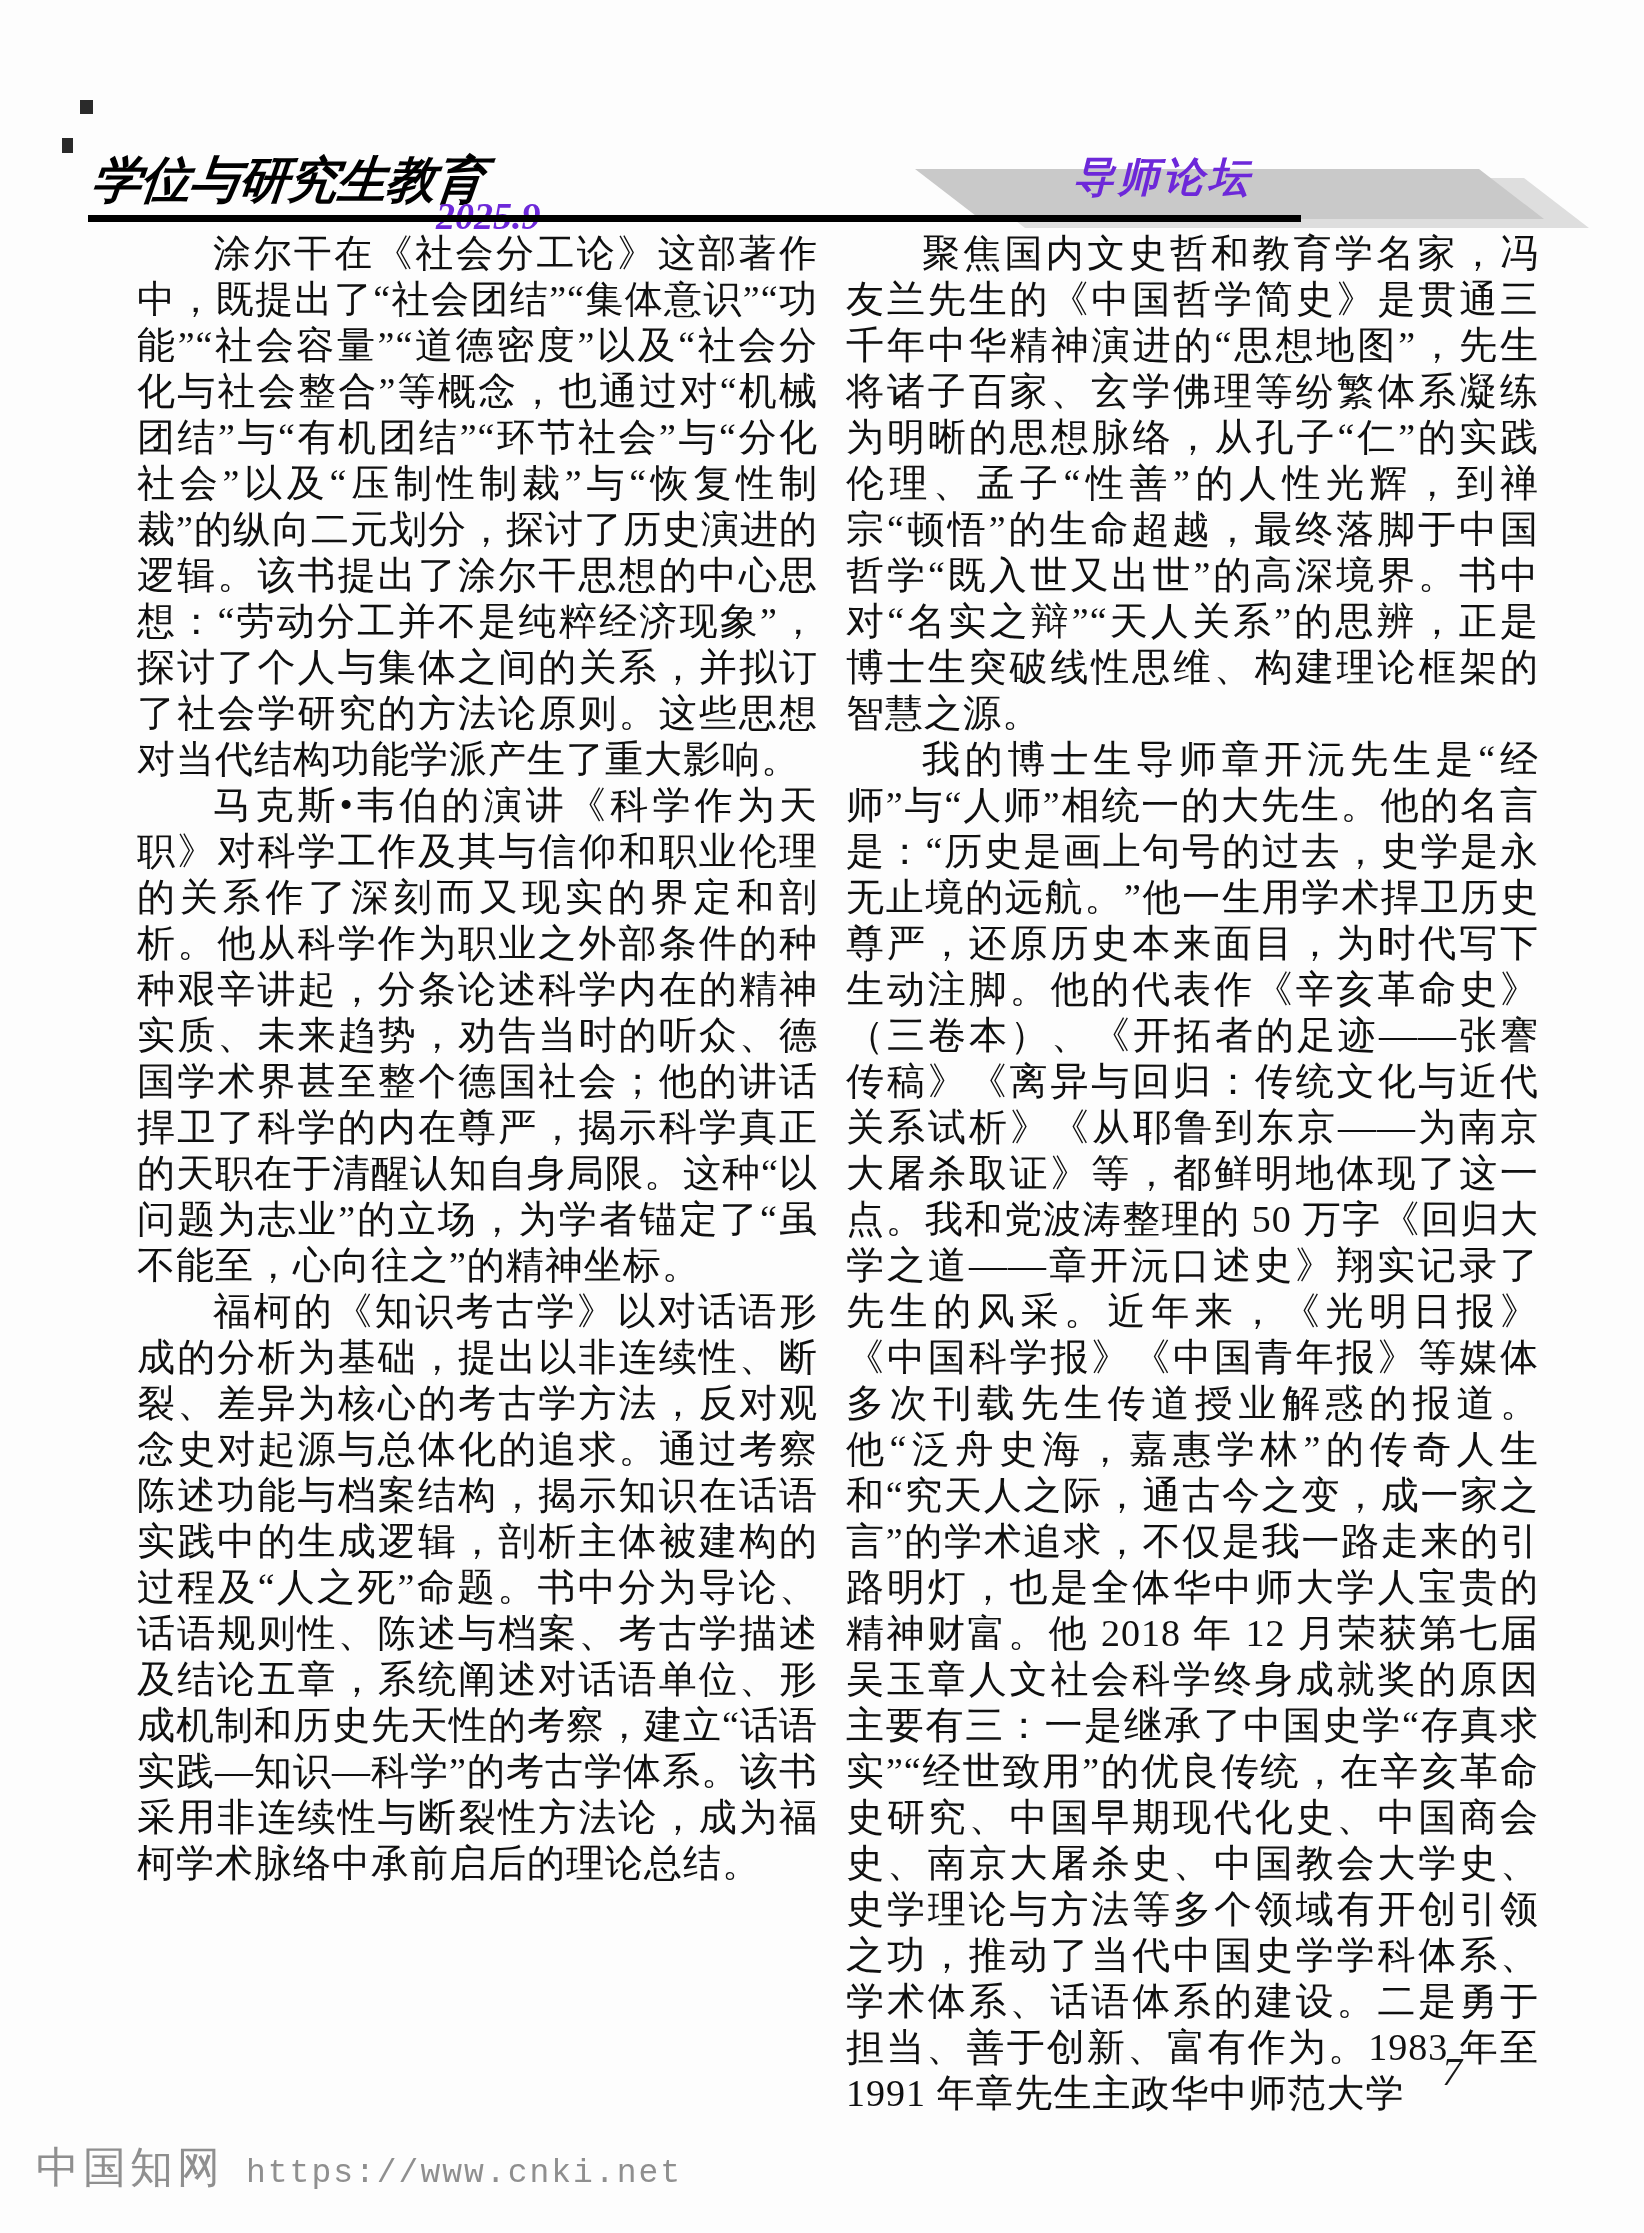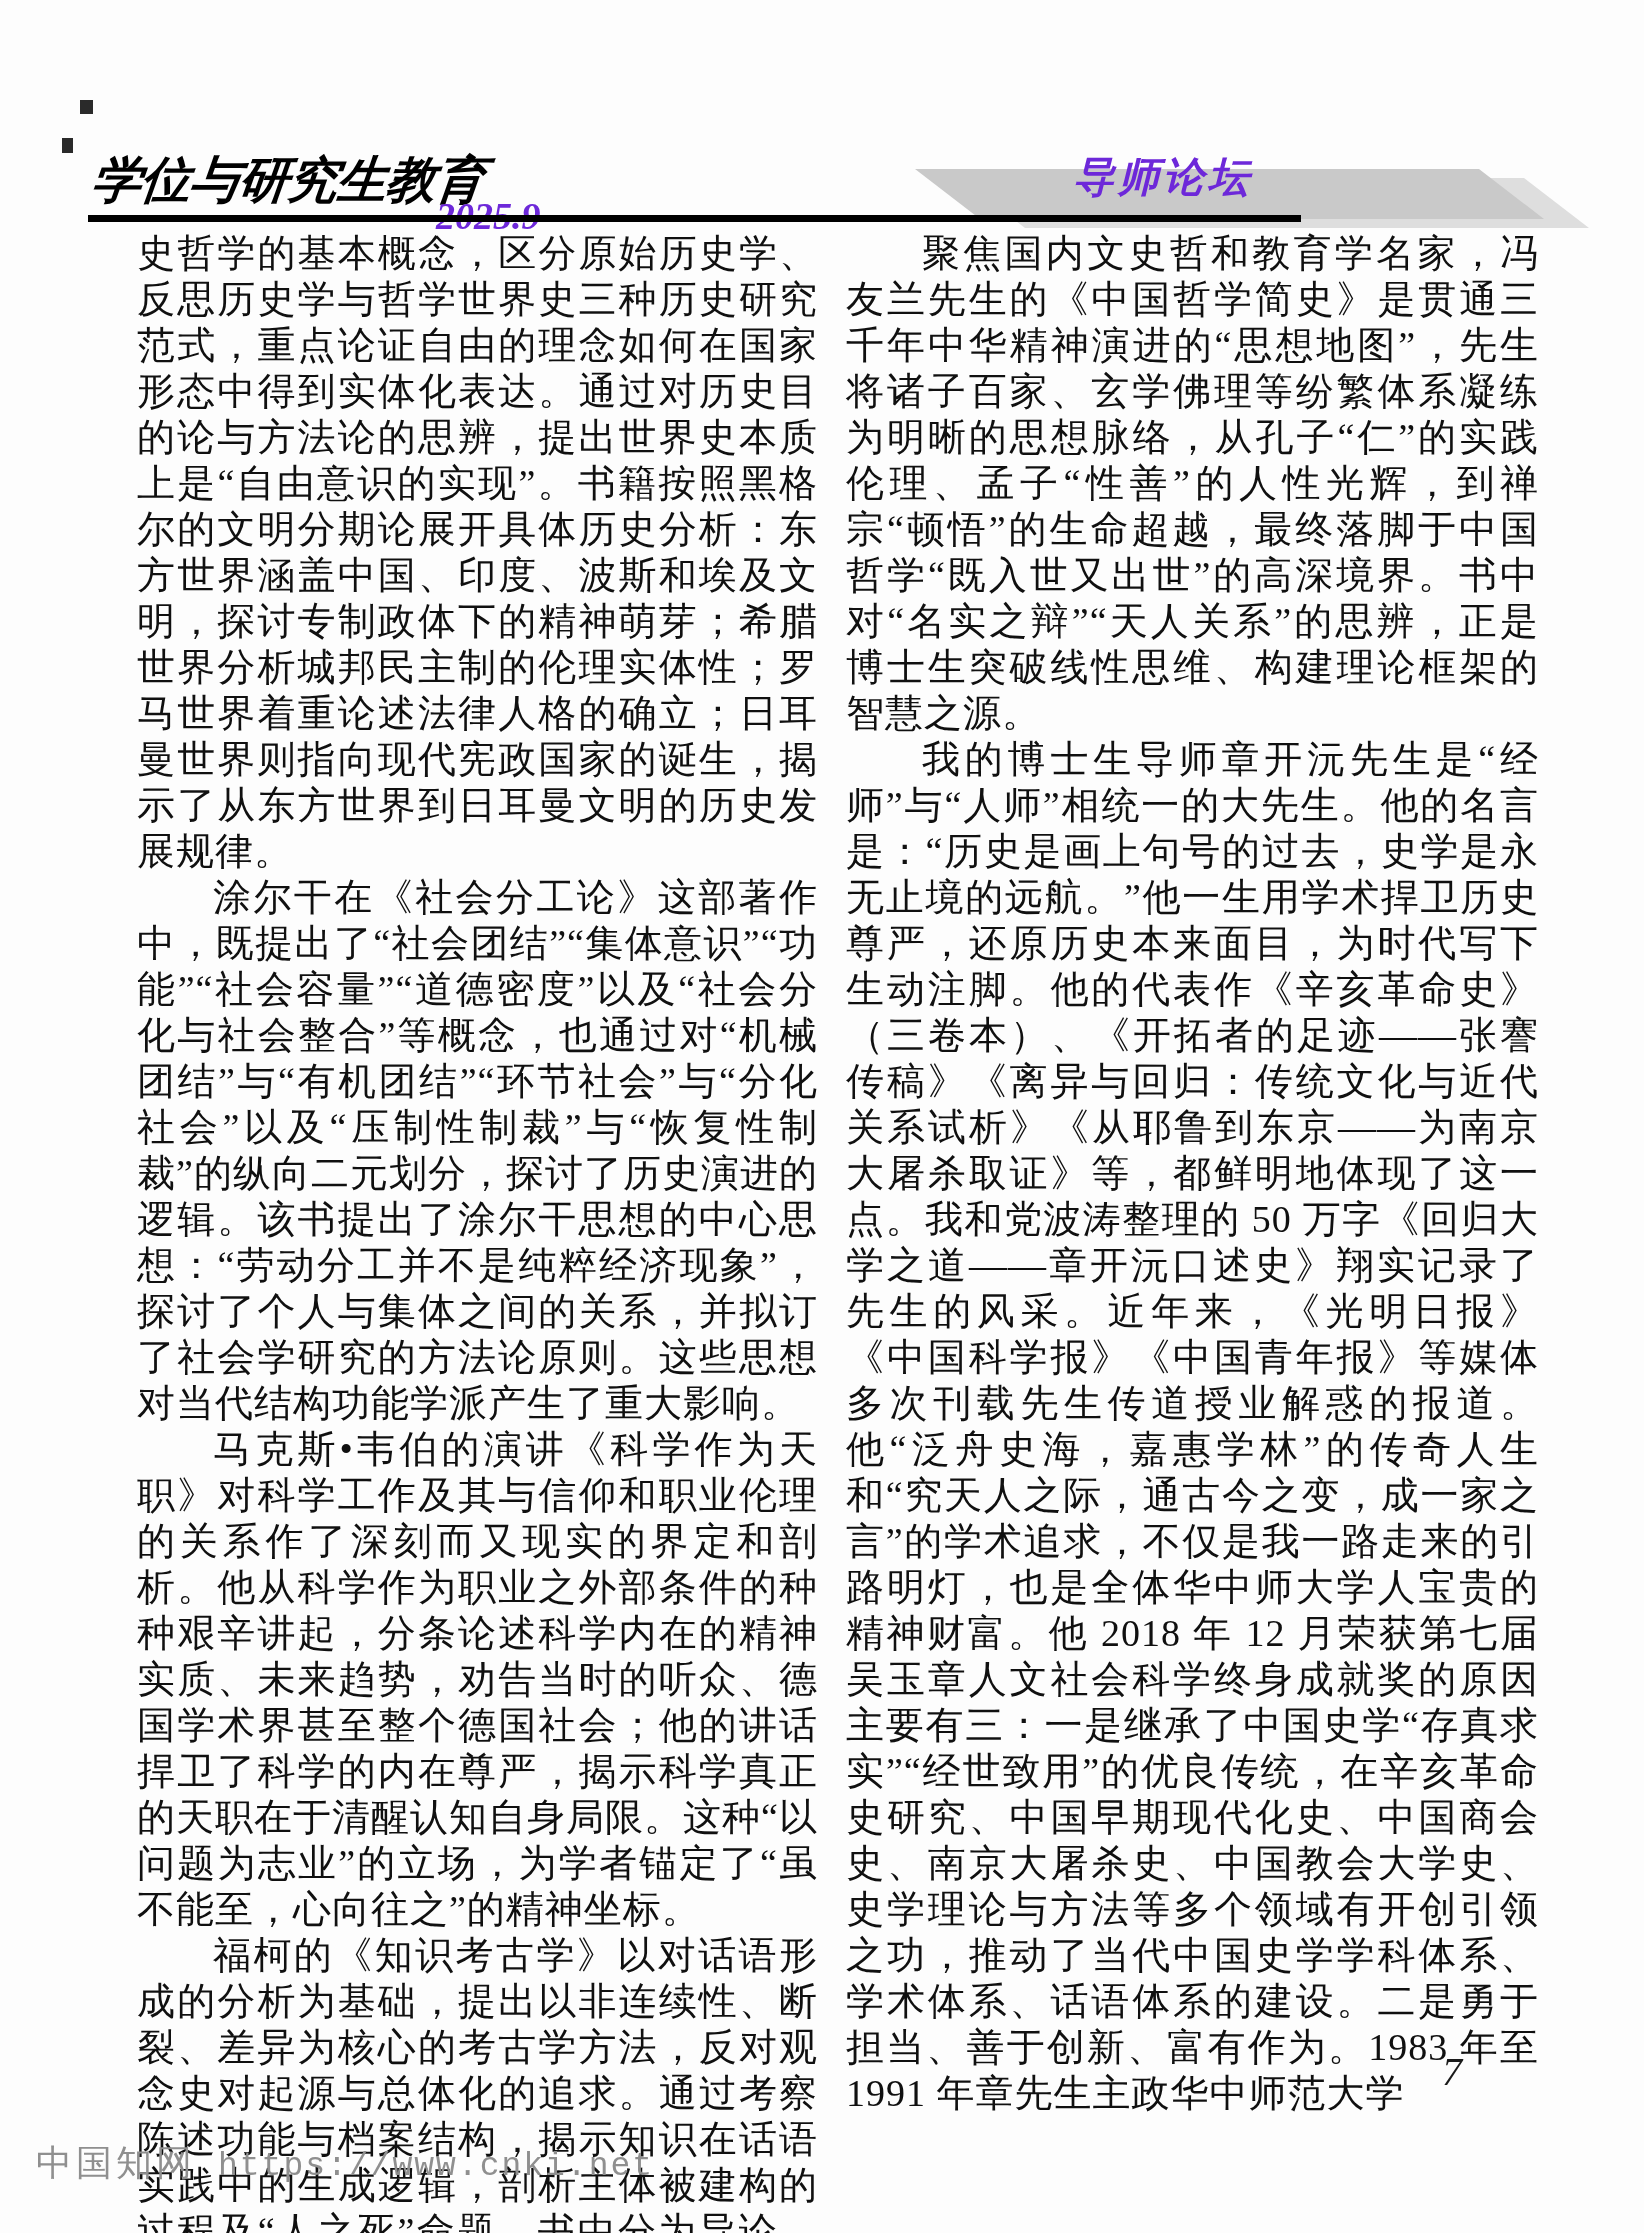--- a/index.html
+++ b/index.html
@@ -65,21 +65,21 @@
   
   .page-number {
     position:absolute; left:1442px; top:2048px;
     font-size:40px; font-style:italic; color:#1a1a1a;
   }
   .footer {
     position:absolute; left:36px; top:2139px;
     color:#8f8f8f; white-space:nowrap;
   }
   .footer .site {
-    font-size:36px; letter-spacing:4px;
+    font-size:43px; letter-spacing:4px;
   }
   .footer .url {
     font-family:"Liberation Mono","DejaVu Sans Mono",monospace;
     font-size:33px; margin-left:18px; letter-spacing:2px;
   }
 </style>
 </head>
 <body>
 
 <div class="page">
@@ -90,21 +90,20 @@
     <div class="journal-title">学位与研究生教育</div>
     <div class="issue">2025.9</div>
     <div class="banner-shadow"></div>
     <div class="banner"></div>
     <div class="section-title">导师论坛</div>
     <div class="header-rule"></div>
   </header>
 
   <main>
     <section class="col col-left">
-      <p class="para no-indent">史哲学的基本概念，区分原始历史学、反思历史学与哲学世界史三种历史研究范式，重点论证自由的理念如何在国家形态中得到实体化表达。通过对历史目的论与方法论的思辨，提出世界史本质上是“自由意识的实现”。书籍按照黑格尔的文明分期论展开具体历史分析：东方世界涵盖中国、印度、波斯和埃及文明，探讨专制政体下的精神萌芽；希腊世界分析城邦民主制的伦理实体性；罗马世界着重论述法律人格的确立；日耳曼世界则指向现代宪政国家的诞生，揭示了从东方世界到日耳曼文明的历史发展规律。</p>
       <p class="para">涂尔干在《社会分工论》这部著作中，既提出了“社会团结”“集体意识”“功能”“社会容量”“道德密度”以及“社会分化与社会整合”等概念，也通过对“机械团结”与“有机团结”“环节社会”与“分化社会”以及“压制性制裁”与“恢复性制裁”的纵向二元划分，探讨了历史演进的逻辑。该书提出了涂尔干思想的中心思想：“劳动分工并不是纯粹经济现象”，探讨了个人与集体之间的关系，并拟订了社会学研究的方法论原则。这些思想对当代结构功能学派产生了重大影响。</p>
       <p class="para">马克斯•韦伯的演讲《科学作为天职》对科学工作及其与信仰和职业伦理的关系作了深刻而又现实的界定和剖析。他从科学作为职业之外部条件的种种艰辛讲起，分条论述科学内在的精神实质、未来趋势，劝告当时的听众、德国学术界甚至整个德国社会；他的讲话捍卫了科学的内在尊严，揭示科学真正的天职在于清醒认知自身局限。这种“以问题为志业”的立场，为学者锚定了“虽不能至，心向往之”的精神坐标。</p>
       <p class="para">福柯的《知识考古学》以对话语形成的分析为基础，提出以非连续性、断裂、差异为核心的考古学方法，反对观念史对起源与总体化的追求。通过考察陈述功能与档案结构，揭示知识在话语实践中的生成逻辑，剖析主体被建构的过程及“人之死”命题。书中分为导论、话语规则性、陈述与档案、考古学描述及结论五章，系统阐述对话语单位、形成机制和历史先天性的考察，建立“话语实践—知识—科学”的考古学体系。该书采用非连续性与断裂性方法论，成为福柯学术脉络中承前启后的理论总结。</p>
     </section>
 
     <section class="col col-right">
       <p class="para">聚焦国内文史哲和教育学名家，冯友兰先生的《中国哲学简史》是贯通三千年中华精神演进的“思想地图”，先生将诸子百家、玄学佛理等纷繁体系凝练为明晰的思想脉络，从孔子“仁”的实践伦理、孟子“性善”的人性光辉，到禅宗“顿悟”的生命超越，最终落脚于中国哲学“既入世又出世”的高深境界。书中对“名实之辩”“天人关系”的思辨，正是博士生突破线性思维、构建理论框架的智慧之源。</p>
       <p class="para">我的博士生导师章开沅先生是“经师”与“人师”相统一的大先生。他的名言是：“历史是画上句号的过去，史学是永无止境的远航。”他一生用学术捍卫历史尊严，还原历史本来面目，为时代写下生动注脚。他的代表作《辛亥革命史》（三卷本）、《开拓者的足迹——张謇传稿》《离异与回归：传统文化与近代关系试析》《从耶鲁到东京——为南京大屠杀取证》等，都鲜明地体现了这一点。我和党波涛整理的 50 万字《回归大学之道——章开沅口述史》翔实记录了先生的风采。近年来，《光明日报》《中国科学报》《中国青年报》等媒体多次刊载先生传道授业解惑的报道。他“泛舟史海，嘉惠学林”的传奇人生和“究天人之际，通古今之变，成一家之言”的学术追求，不仅是我一路走来的引路明灯，也是全体华中师大学人宝贵的精神财富。他 2018 年 12 月荣获第七届吴玉章人文社会科学终身成就奖的原因主要有三：一是继承了中国史学“存真求实”“经世致用”的优良传统，在辛亥革命史研究、中国早期现代化史、中国商会史、南京大屠杀史、中国教会大学史、史学理论与方法等多个领域有开创引领之功，推动了当代中国史学学科体系、学术体系、话语体系的建设。二是勇于担当、善于创新、富有作为。1983 年至 1991 年章先生主政华中师范大学</p>
     </section>
   </main>

